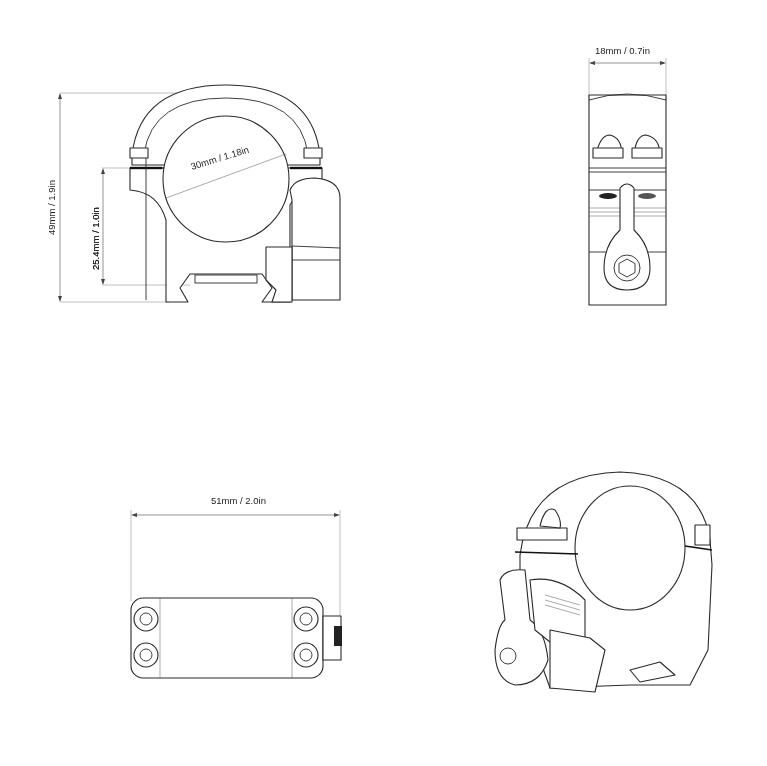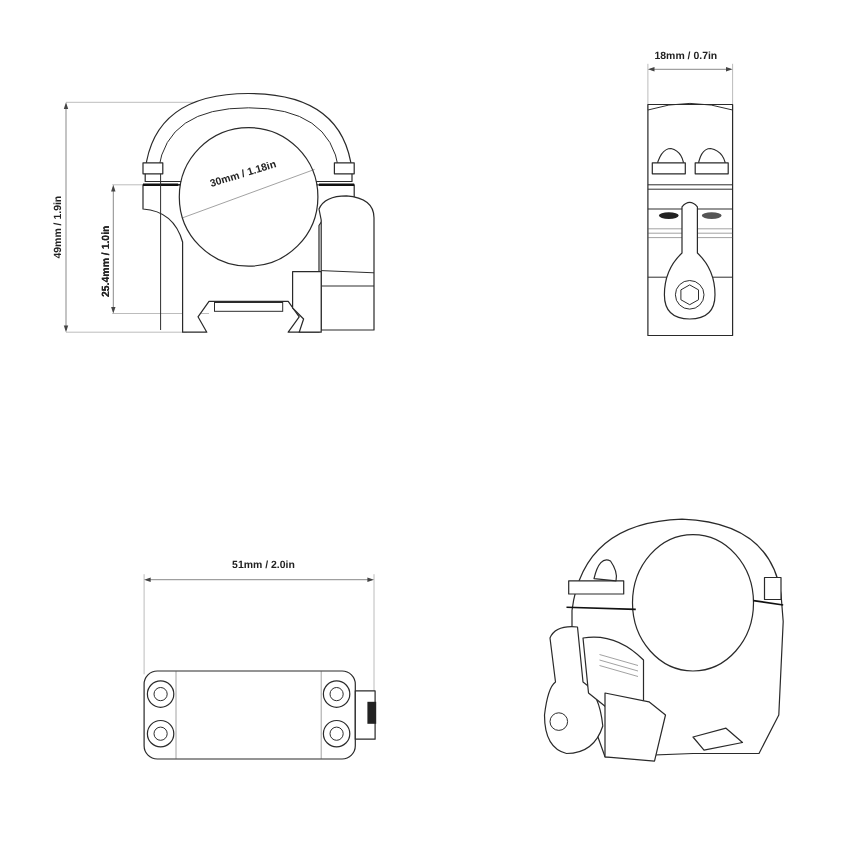--- a/index.html
+++ b/index.html
@@ -1,18 +1,18 @@
 <!DOCTYPE html>
 <html><head>
 <meta charset="utf-8">
 <style>
   html, body { margin: 0; padding: 0; background: #ffffff; }
   body { width: 767px; height: 766px; position: relative; overflow: hidden;
          font-family: "Liberation Sans", sans-serif; color: #222; }
-  .view { position: absolute; font-weight: bold; }
+  .view { position: absolute; }
   svg { display: block; overflow: visible; }
   .lbl { font-family: "Liberation Sans", sans-serif; font-size: 9.5px; fill: #222; }
   .dim { stroke: #666; stroke-width: 0.7; fill: none; }
   .ext { stroke: #999; stroke-width: 0.6; fill: none; }
   .ol  { stroke: #2a2a2a; stroke-width: 1.1; fill: #fff; stroke-linejoin: round; }
   .ln  { stroke: #2a2a2a; stroke-width: 0.9; fill: none; }
   .thin{ stroke: #555; stroke-width: 0.5; fill: none; }
   .blk { stroke: #111; stroke-width: 2.4; fill: none; }
   .arrow { fill: #444; }
 </style>
@@ -92,21 +92,21 @@
     <line class="thin" x1="19" y1="172" x2="96" y2="172"></line>
     <line class="thin" x1="19" y1="176" x2="96" y2="176"></line>
     <line class="ln" x1="19" y1="212" x2="96" y2="212"></line>
 
     <path class="ol" d="M50,190 L50,148 Q57,140 64,148 L64,190 Q80,205 80,228 Q80,250 57,250 Q34,250 34,228 Q34,205 50,190 Z"></path>
     <circle class="ln" cx="57" cy="228" r="13"></circle>
     <polygon class="ln" points="57,219 65,223.5 65,232.5 57,237 49,232.5 49,223.5"></polygon>
   </svg>
 </div>
 
-<div class="view" style="left:120px;top:498px;width:240px;height:200px;">
+<div class="view" style="left:120px;top:486px;width:240px;height:200px;">
   <svg width="240" height="200" viewBox="0 0 240 200">
     <text class="lbl" x="91" y="18">51mm / 2.0in</text>
     <line class="ext" x1="11" y1="24" x2="11" y2="115"></line>
     <line class="ext" x1="220" y1="24" x2="220" y2="150"></line>
     <line class="dim" x1="13" y1="29" x2="218" y2="29"></line>
     <polygon class="arrow" points="11,29 17,27 17,31"></polygon>
     <polygon class="arrow" points="220,29 214,27 214,31"></polygon>
     <rect class="ol" x="11" y="112" width="192" height="80" rx="12"></rect>
     <line class="thin" x1="40" y1="112" x2="40" y2="192"></line>
     <line class="thin" x1="172" y1="112" x2="172" y2="192"></line>

